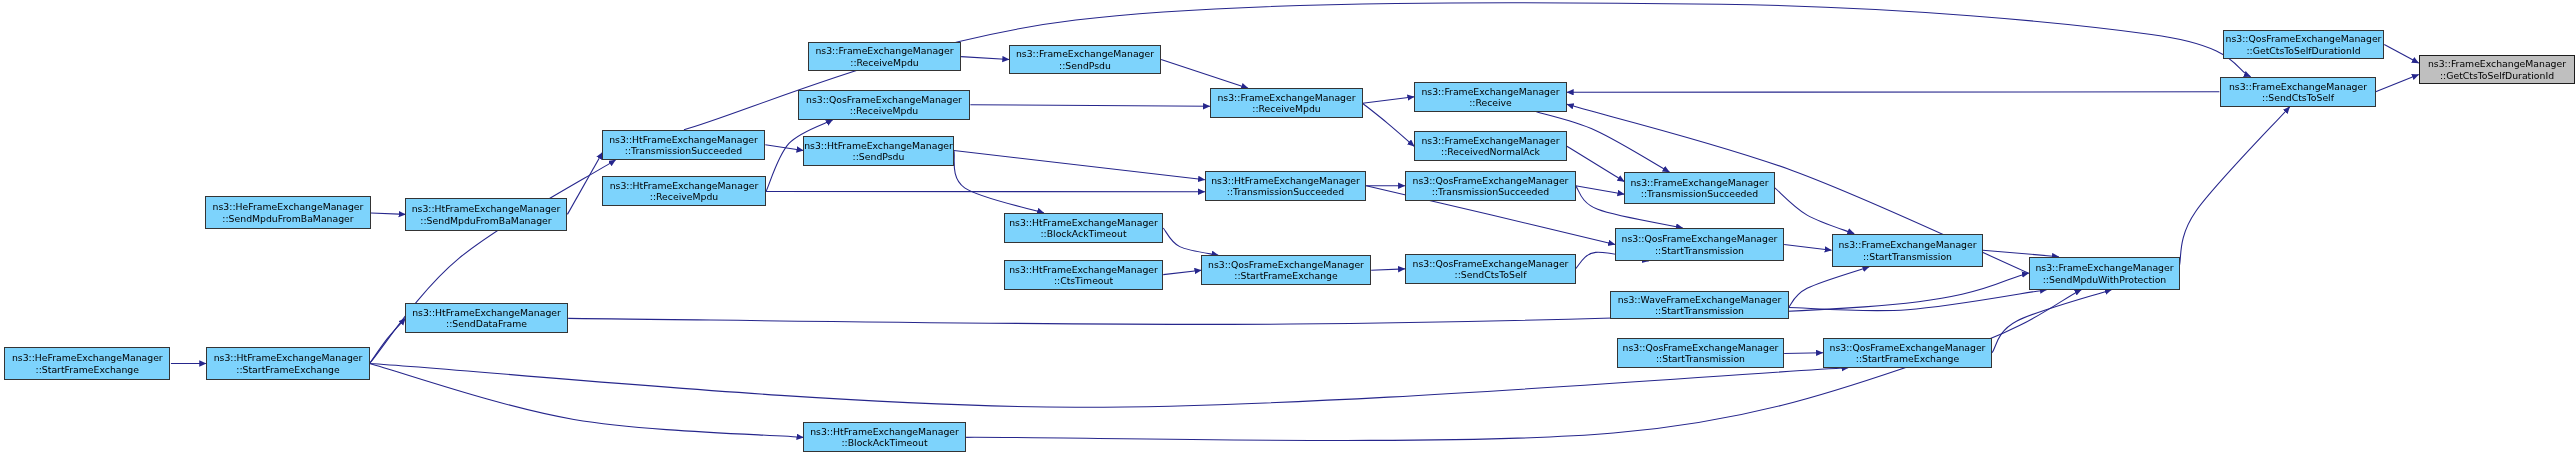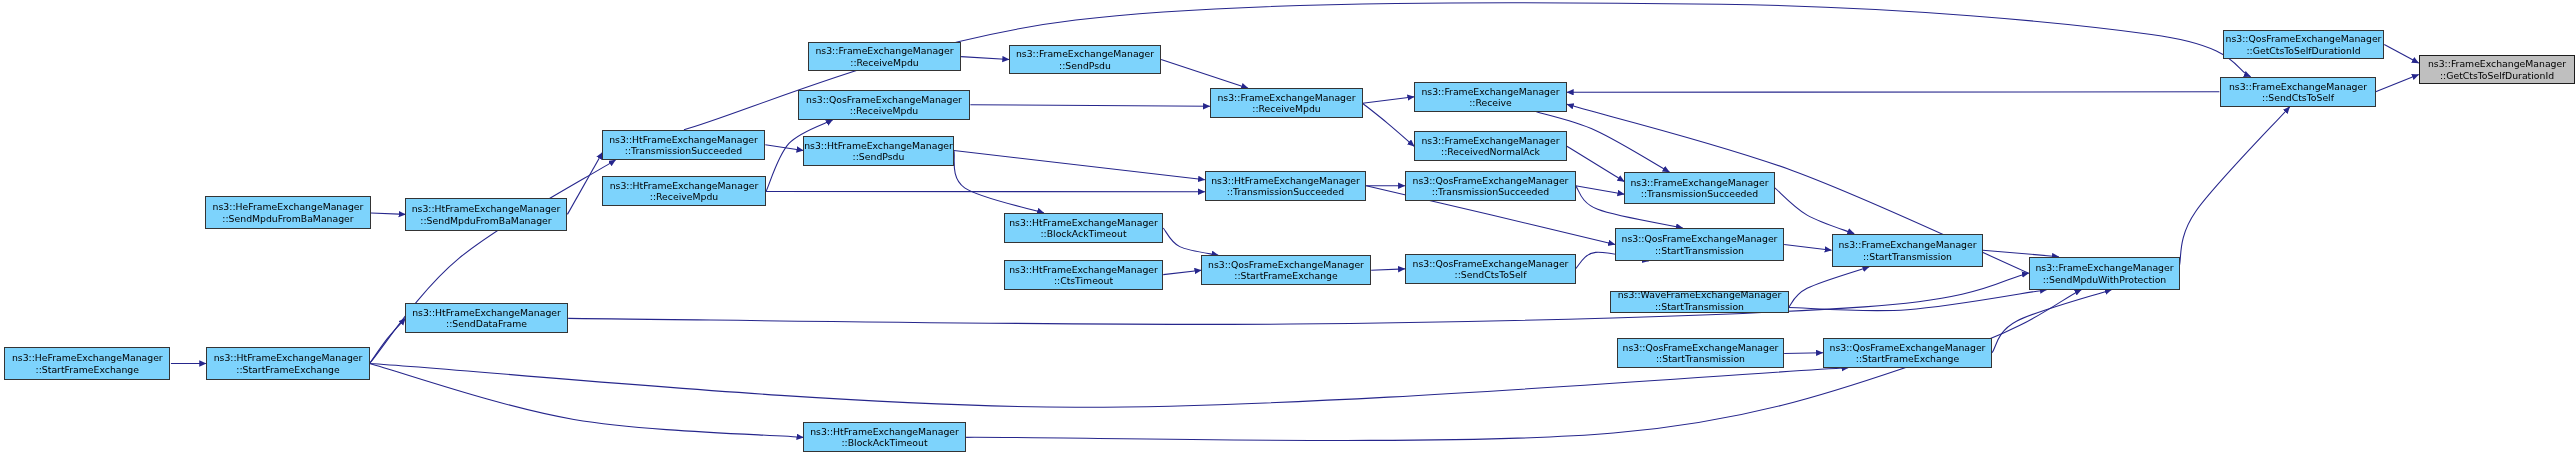--- a/index.html
+++ b/index.html
@@ -171,21 +171,21 @@
         <span>::StartFrameExchange</span>
       </div>
       <div class="node" style="left: 1405px; top: 254px; width: 171px; height: 30px;">
         <span>ns3::QosFrameExchangeManager</span>
         <span>::SendCtsToSelf</span>
       </div>
       <div class="node" style="left: 1615px; top: 228px; width: 169px; height: 33px;">
         <span>ns3::QosFrameExchangeManager</span>
         <span>::StartTransmission</span>
       </div>
-      <div class="node" style="left: 1610px; top: 291px; width: 179px; height: 22px; justify-content: flex-end;">
+      <div class="node" style="left: 1610px; top: 291px; width: 179px; height: 28px;">
         <span>ns3::WaveFrameExchangeManager</span>
         <span>::StartTransmission</span>
       </div>
       <div class="node" style="left: 1832px; top: 234px; width: 151px; height: 33px;">
         <span>ns3::FrameExchangeManager</span>
         <span>::StartTransmission</span>
       </div>
       <div class="node" style="left: 1617px; top: 338px; width: 167px; height: 30px;">
         <span>ns3::QosFrameExchangeManager</span>
         <span>::StartTransmission</span>

